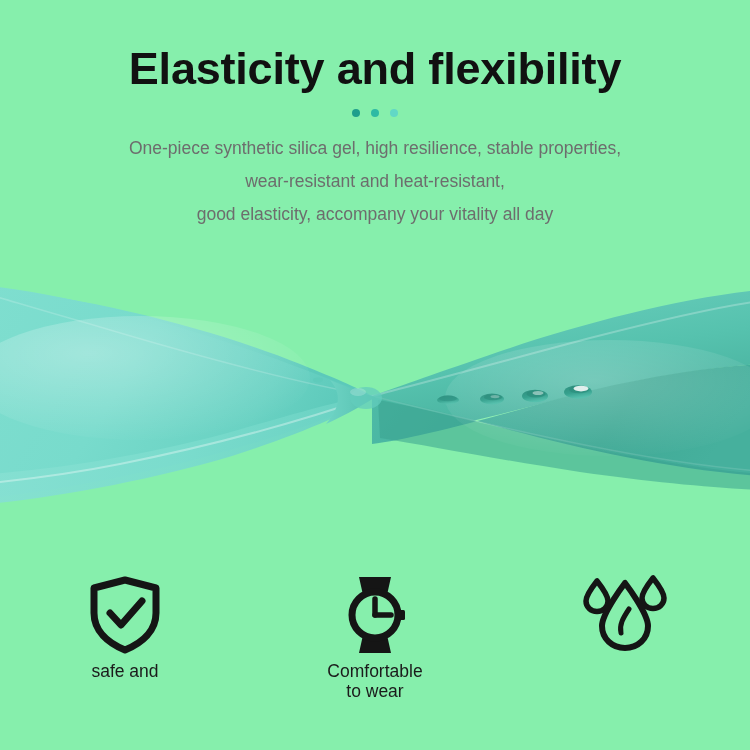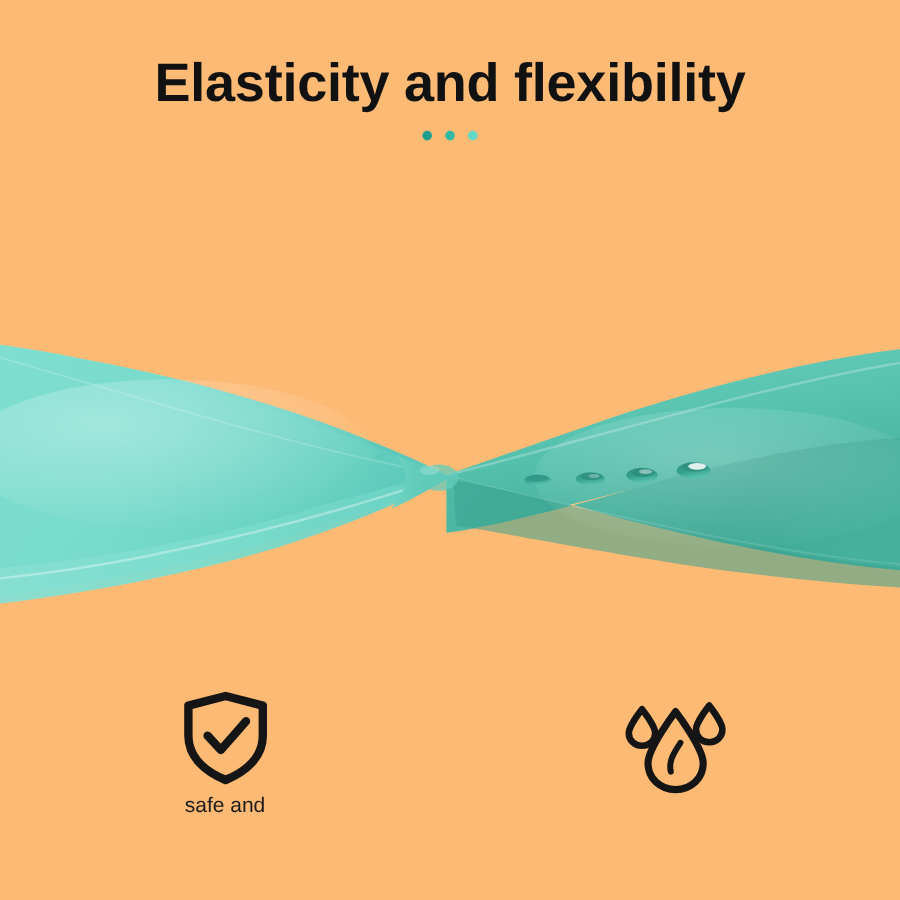--- a/index.html
+++ b/index.html
@@ -74,21 +74,21 @@
   }
   .product-stage svg { display: block; }
 
   
   .features {
     position: absolute;
     left: 0;
     top: 575px;
     width: 750px;
     display: flex;
-    align-items: center;
+    align-items: flex-start;
   }
   .feature {
     flex: 1 1 0;
     text-align: center;
   }
   .feature-icon {
     height: 80px;
     display: flex;
     align-items: center;
     justify-content: center;
@@ -100,31 +100,36 @@
     line-height: 20px;
     color: #1b1b1b;
     font-weight: 400;
     font-family: "Liberation Sans", sans-serif;
   }
   .feature-label .line { display: block; }
 </style>
 </head>
 <body>
 
-<div id="page" style="background: #fdba74;">
+<div id="page" style="background: #86efac;">
 
   <div class="header">
     <h1 class="title" style="color: rgb(17, 17, 17);">Elasticity and flexibility</h1>
 
     <div class="dots">
       <span class="dot" style="background: rgb(31, 158, 140);"></span>
       <span class="dot" style="background: rgb(46, 186, 164);"></span>
       <span class="dot" style="background: rgb(98, 216, 198);"></span>
     </div>
 
+    <p class="subtitle" style="color: rgb(109, 109, 109);">
+      <span class="line">One-piece synthetic silica gel, high resilience, stable properties,</span>
+      <span class="line">wear-resistant and heat-resistant,</span>
+      <span class="line">good elasticity, accompany your vitality all day</span>
+    </p>
   </div>
 
   <div class="product-stage">
     <svg width="750" height="265" viewBox="0 0 750 265" xmlns="http://www.w3.org/2000/svg">
       <defs>
 
         <linearGradient id="gLeftTop" x1="0" y1="0" x2="1" y2="0.35">
           <stop offset="0%" stop-color="#7fdecf"></stop>
           <stop offset="45%" stop-color="#78dbcc"></stop>
           <stop offset="80%" stop-color="#6ad2c3"></stop>
@@ -266,20 +271,41 @@
         <svg width="76" height="80" viewBox="0 0 76 80" xmlns="http://www.w3.org/2000/svg">
           <path d="M38 5 L69 13 L69 38 C69 56 55 68 38 75 C21 68 7 56 7 38 L7 13 Z" fill="none" stroke="#151515" stroke-width="7" stroke-linejoin="round" stroke-linecap="round"></path>
           <path d="M23 38 L34 50 L55 26" fill="none" stroke="#151515" stroke-width="7" stroke-linecap="round" stroke-linejoin="round"></path>
         </svg>
       </div>
       <div class="feature-label">
         <span class="line">safe and</span>
       </div>
     </div>
 
+    <div class="feature">
+      <div class="feature-icon">
+        <svg width="78" height="80" viewBox="0 0 78 80" xmlns="http://www.w3.org/2000/svg">
+
+          <path d="M23 2 L55 2 L51 20 C47 17 42 16 39 16 C36 16 31 17 27 20 Z" fill="#151515"></path>
+
+          <path d="M27 60 C31 63 36 64 39 64 C42 64 47 63 51 60 L55 78 L23 78 Z" fill="#151515"></path>
+
+          <rect x="62" y="35" width="7" height="10" rx="1.5" fill="#151515"></rect>
+
+          <circle cx="39" cy="40" r="23" fill="none" stroke="#151515" stroke-width="7"></circle>
+
+          <path d="M39 40 L39 24" fill="none" stroke="#151515" stroke-width="5.5" stroke-linecap="round"></path>
+          <path d="M39 40 L55 40" fill="none" stroke="#151515" stroke-width="5.5" stroke-linecap="round"></path>
+        </svg>
+      </div>
+      <div class="feature-label">
+        <span class="line">Comfortable</span>
+        <span class="line">to wear</span>
+      </div>
+    </div>
 
     <div class="feature">
       <div class="feature-icon">
         <svg width="96" height="80" viewBox="0 0 96 80" xmlns="http://www.w3.org/2000/svg">
 
           <path d="M20 6 C20 6 9 20 9 26 C9 32 13.8 36.5 20 36.5 C26.2 36.5 31 32 31 26 C31 20 20 6 20 6 Z" fill="none" stroke="#151515" stroke-width="5.5" stroke-linejoin="round"></path>
 
           <path d="M76 3 C76 3 65 17 65 23 C65 29 69.8 33.5 76 33.5 C82.2 33.5 87 29 87 23 C87 17 76 3 76 3 Z" fill="none" stroke="#151515" stroke-width="5.5" stroke-linejoin="round"></path>
 
           <path d="M48 8 C48 8 25 38 25 51 C25 63.7 35.3 73 48 73 C60.7 73 71 63.7 71 51 C71 38 48 8 48 8 Z" fill="none" stroke="#151515" stroke-width="6" stroke-linejoin="round"></path>

